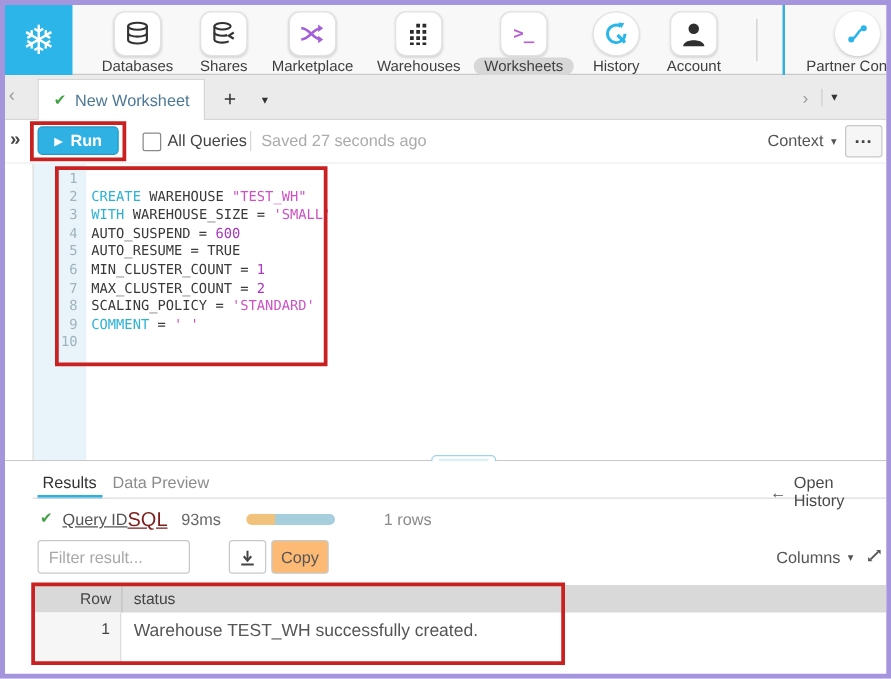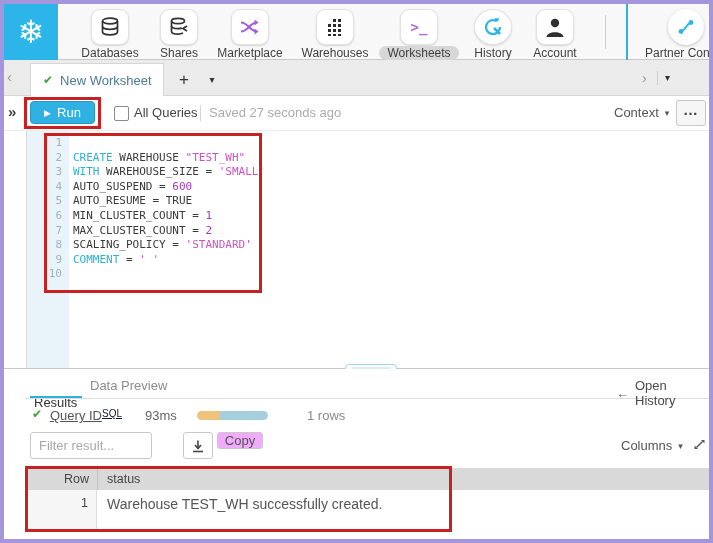--- a/index.html
+++ b/index.html
@@ -29,21 +29,21 @@
   [data-name=new-tab-caret]{left:196px;top:3px;width:24px;height:33px;display:flex;align-items:center;justify-content:center;font-size:10px;color:#333;cursor:pointer;}
   [data-name=tab-forward-chevron]{left:638px;top:10px;font-size:14px;color:#9a9a9a;cursor:pointer;}
   [data-name=tab-bar-divider]{left:653px;top:11px;width:1px;height:14px;background:#cfcfcf;}
   [data-name=tab-list-caret]{left:661px;top:12px;font-size:10px;color:#333;cursor:pointer;}
 
   
   [data-name=toolbar]{left:0;top:92px;width:705px;height:35px;background:#fff;border-bottom:1px solid #ededed;box-sizing:border-box;}
   [data-name=collapse-sidebar-icon]{left:4px;top:7px;font-size:15px;font-weight:bold;color:#444;cursor:pointer;}
   [data-name=run-button]{left:26px;top:5px;width:65px;height:23px;background:#2fb1e3;border:1px solid #2499c6;border-radius:4px;box-sizing:border-box;display:flex;align-items:center;justify-content:center;gap:6px;color:#fff;cursor:pointer;}
   .play-glyph{font-size:9px;}
-  .run-label{font-size:13px;font-weight:normal;}
+  .run-label{font-size:13px;font-weight:bold;}
   [data-name=all-queries-checkbox]{left:110px;top:10px;width:13px;height:13px;border:1px solid #8a8a8a;border-radius:2px;background:#fff;cursor:pointer;}
   [data-name=all-queries-label]{left:130px;top:9px;font-size:13px;color:#444;cursor:pointer;}
   [data-name=toolbar-divider]{left:196px;top:9px;width:1px;height:16px;background:#d5d5d5;}
   [data-name=saved-status]{left:205px;top:9px;font-size:13px;color:#ababab;}
   [data-name=context-dropdown]{left:610px;top:9px;font-size:13px;color:#555;cursor:pointer;display:flex;gap:6px;align-items:center;}
   .caret-sm{font-size:9px;color:#555;}
   [data-name=more-options-button]{left:672px;top:4px;width:30px;height:26px;border:1px solid #c8c8c8;border-radius:3px;background:#f6f6f6;box-sizing:border-box;display:flex;align-items:center;justify-content:center;cursor:pointer;}
   .dots{font-size:15px;font-weight:bold;color:#444;transform:translateY(-4px);letter-spacing:1px;}
 
   
@@ -54,38 +54,38 @@
   .tk-kw{color:#2eb2d4;} .tk-str{color:#cf52c5;} .tk-num{color:#a838bd;margin-top:12px;} .tk-id{color:#3a3a3a;}
   [data-name=left-pane-divider]{left:22px;top:127px;width:1px;height:404px;background:#dadada;}
 
   
   [data-name=splitter-line]{left:0;top:364px;width:705px;height:1px;background:#c9c9c9;}
   [data-name=splitter-handle]{left:341px;top:360px;width:52px;height:9px;background:#fff;border:1px solid #9ed4e6;border-radius:4px;box-sizing:border-box;cursor:row-resize;}
   [data-name=splitter-handle] div{margin:2px 5px 0 5px;height:2px;background:#dcedf4;border-radius:1px;}
 
   
   [data-name=results-panel]{left:0;top:365px;width:705px;height:166px;background:#fff;}
-  [data-name=tab-results]{left:30px;top:26px;font-size:13px;color:#333;cursor:pointer;}
+  [data-name=tab-results]{left:30px;top:9px;font-size:13px;color:#333;cursor:pointer;}
   [data-name=results-tab-underline]{left:26px;top:27px;width:52px;height:3px;background:#2eb0e0;}
   [data-name=tab-data-preview]{left:86px;top:9px;font-size:13px;color:#8c8c8c;cursor:pointer;text-align:right;}
   [data-name=results-tabs-border]{left:22px;top:29px;width:683px;height:1px;background:#dddddd;}
   [data-name=open-history-button]{left:612px;top:9px;font-size:13px;color:#4a4a4a;cursor:pointer;display:flex;gap:6px;align-items:center;}
   .back-arrow{font-weight:bold;color:#555;}
   [data-name=query-success-icon]{left:28px;top:38px;font-size:12px;color:#3fa142;}
   [data-name=query-id-link]{left:46px;top:39px;font-size:13px;color:#555;text-decoration:underline;cursor:pointer;}
-  [data-name=sql-link]{left:98px;top:39px;font-size:10px;color:#0f172a;text-decoration:underline;cursor:pointer;}
+  [data-name=sql-link]{left:98px;top:39px;font-size:16px;color:#7f1d1d;text-decoration:underline;cursor:pointer;}
   [data-name=query-duration]{left:141px;top:39px;font-size:13px;color:#666;}
   [data-name=query-progress-bar]{left:193px;top:42px;width:71px;height:9px;border-radius:5px;overflow:hidden;display:flex;}
   .seg-orange{width:23px;height:9px;background:#f0c27c;}
   .seg-blue{width:48px;height:9px;background:#a6cedd;}
   [data-name=rows-count]{left:303px;top:39px;font-size:13px;color:#8a8a8a;}
   [data-name=filter-input]{left:26px;top:63px;width:122px;height:27px;border:1px solid #c9c9c9;border-radius:3px;box-sizing:border-box;font-size:13px;color:#555;padding:0 8px;font-family:"Liberation Sans",sans-serif;}
   [data-name=filter-input]::placeholder{color:#a8a8a8;}
   [data-name=download-button]{left:179px;top:63px;width:30px;height:27px;border:1px solid #c9c9c9;border-radius:3px;background:#fff;box-sizing:border-box;display:flex;align-items:center;justify-content:center;cursor:pointer;}
-  [data-name=copy-button]{left:213px;top:63px;width:46px;height:17px;border:1px solid #c9c9c9;border-radius:3px;background:#f0abfc;box-sizing:border-box;display:flex;align-items:center;justify-content:center;font-size:13px;color:#555;cursor:pointer;}
+  [data-name=copy-button]{left:213px;top:63px;width:46px;height:27px;border:1px solid #c9c9c9;border-radius:3px;background:#fdba74;box-sizing:border-box;display:flex;align-items:center;justify-content:center;font-size:13px;color:#555;cursor:pointer;}
   [data-name=columns-dropdown]{left:617px;top:69px;font-size:13px;color:#555;cursor:pointer;display:flex;gap:6px;align-items:center;}
   [data-name=expand-results-button]{left:688px;top:68px;width:16px;height:16px;cursor:pointer;}
 
   
   [data-name=results-table-header]{left:23px;top:99px;width:682px;height:22px;background:#d9d9d9;}
   [data-name=header-cell-row]{position:absolute;left:0;top:4px;width:62px;text-align:right;font-size:12.5px;color:#444;cursor:pointer;}
   [data-name=header-col-separator]{position:absolute;left:70px;top:0;width:1px;height:22px;background:#c2c2c2;}
   [data-name=header-cell-status]{position:absolute;left:80px;top:4px;font-size:12.5px;color:#444;cursor:pointer;}
   [data-name=row-number-column]{left:23px;top:121px;width:70px;height:42px;background:#f6f6f6;border-right:1px solid #ddd;box-sizing:border-box;}
   [data-name=row-number-cell]{position:absolute;left:0;top:6px;width:61px;text-align:right;font-size:12.5px;color:#444;}

